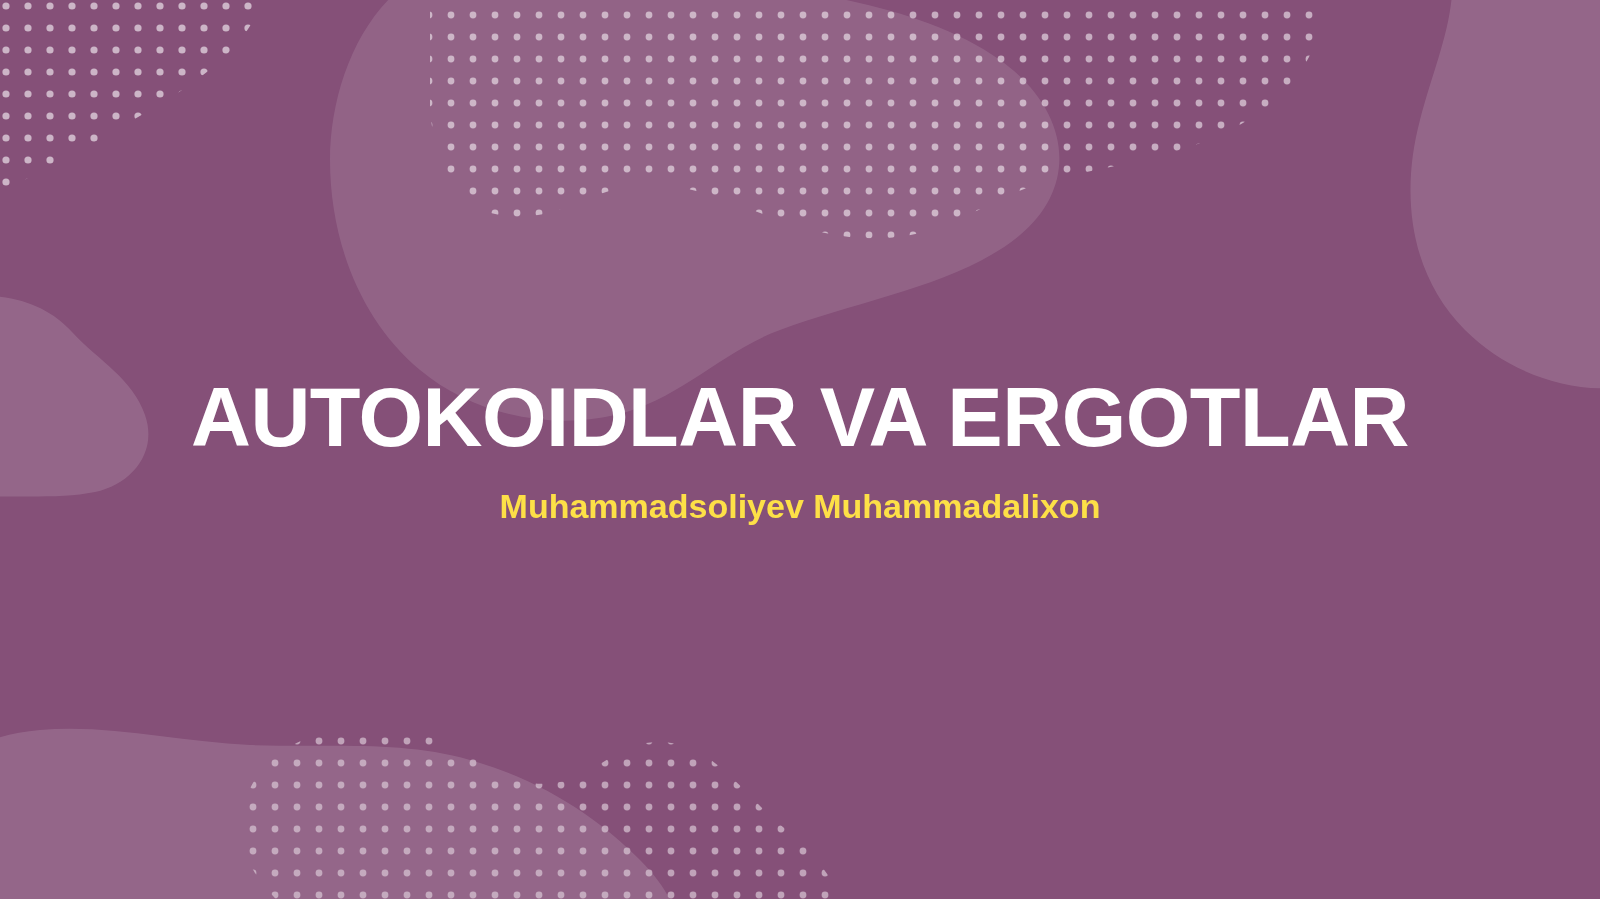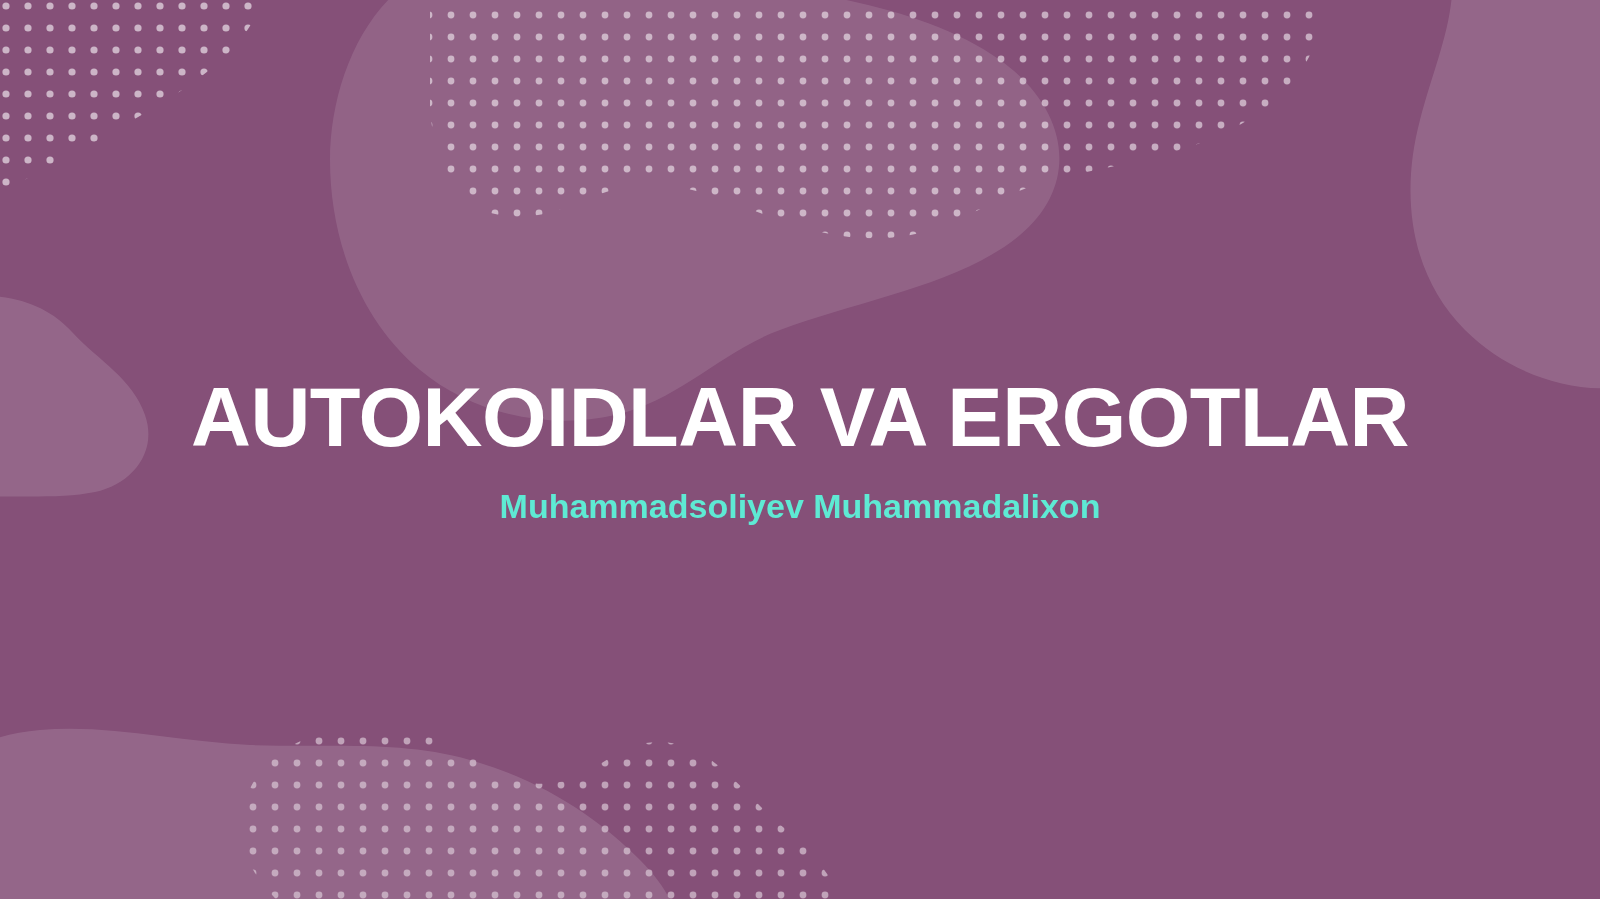--- a/index.html
+++ b/index.html
@@ -57,21 +57,21 @@
     padding-bottom: 2px;
   }
 
   .subtitle {
     margin: 0;
     margin-top: 28px;
     font-family: "Liberation Sans", sans-serif;
     font-weight: bold;
     font-size: 34px;
     line-height: 1.0;
-    color: #5eead4;
+    color: #fde047;
     text-align: center;
     white-space: nowrap;
   }
 </style>
 </head>
 <body>
 
 <div class="slide">
 
   <svg class="deco" viewBox="0 0 1600 899" width="1600" height="899" xmlns="http://www.w3.org/2000/svg" preserveAspectRatio="none">

